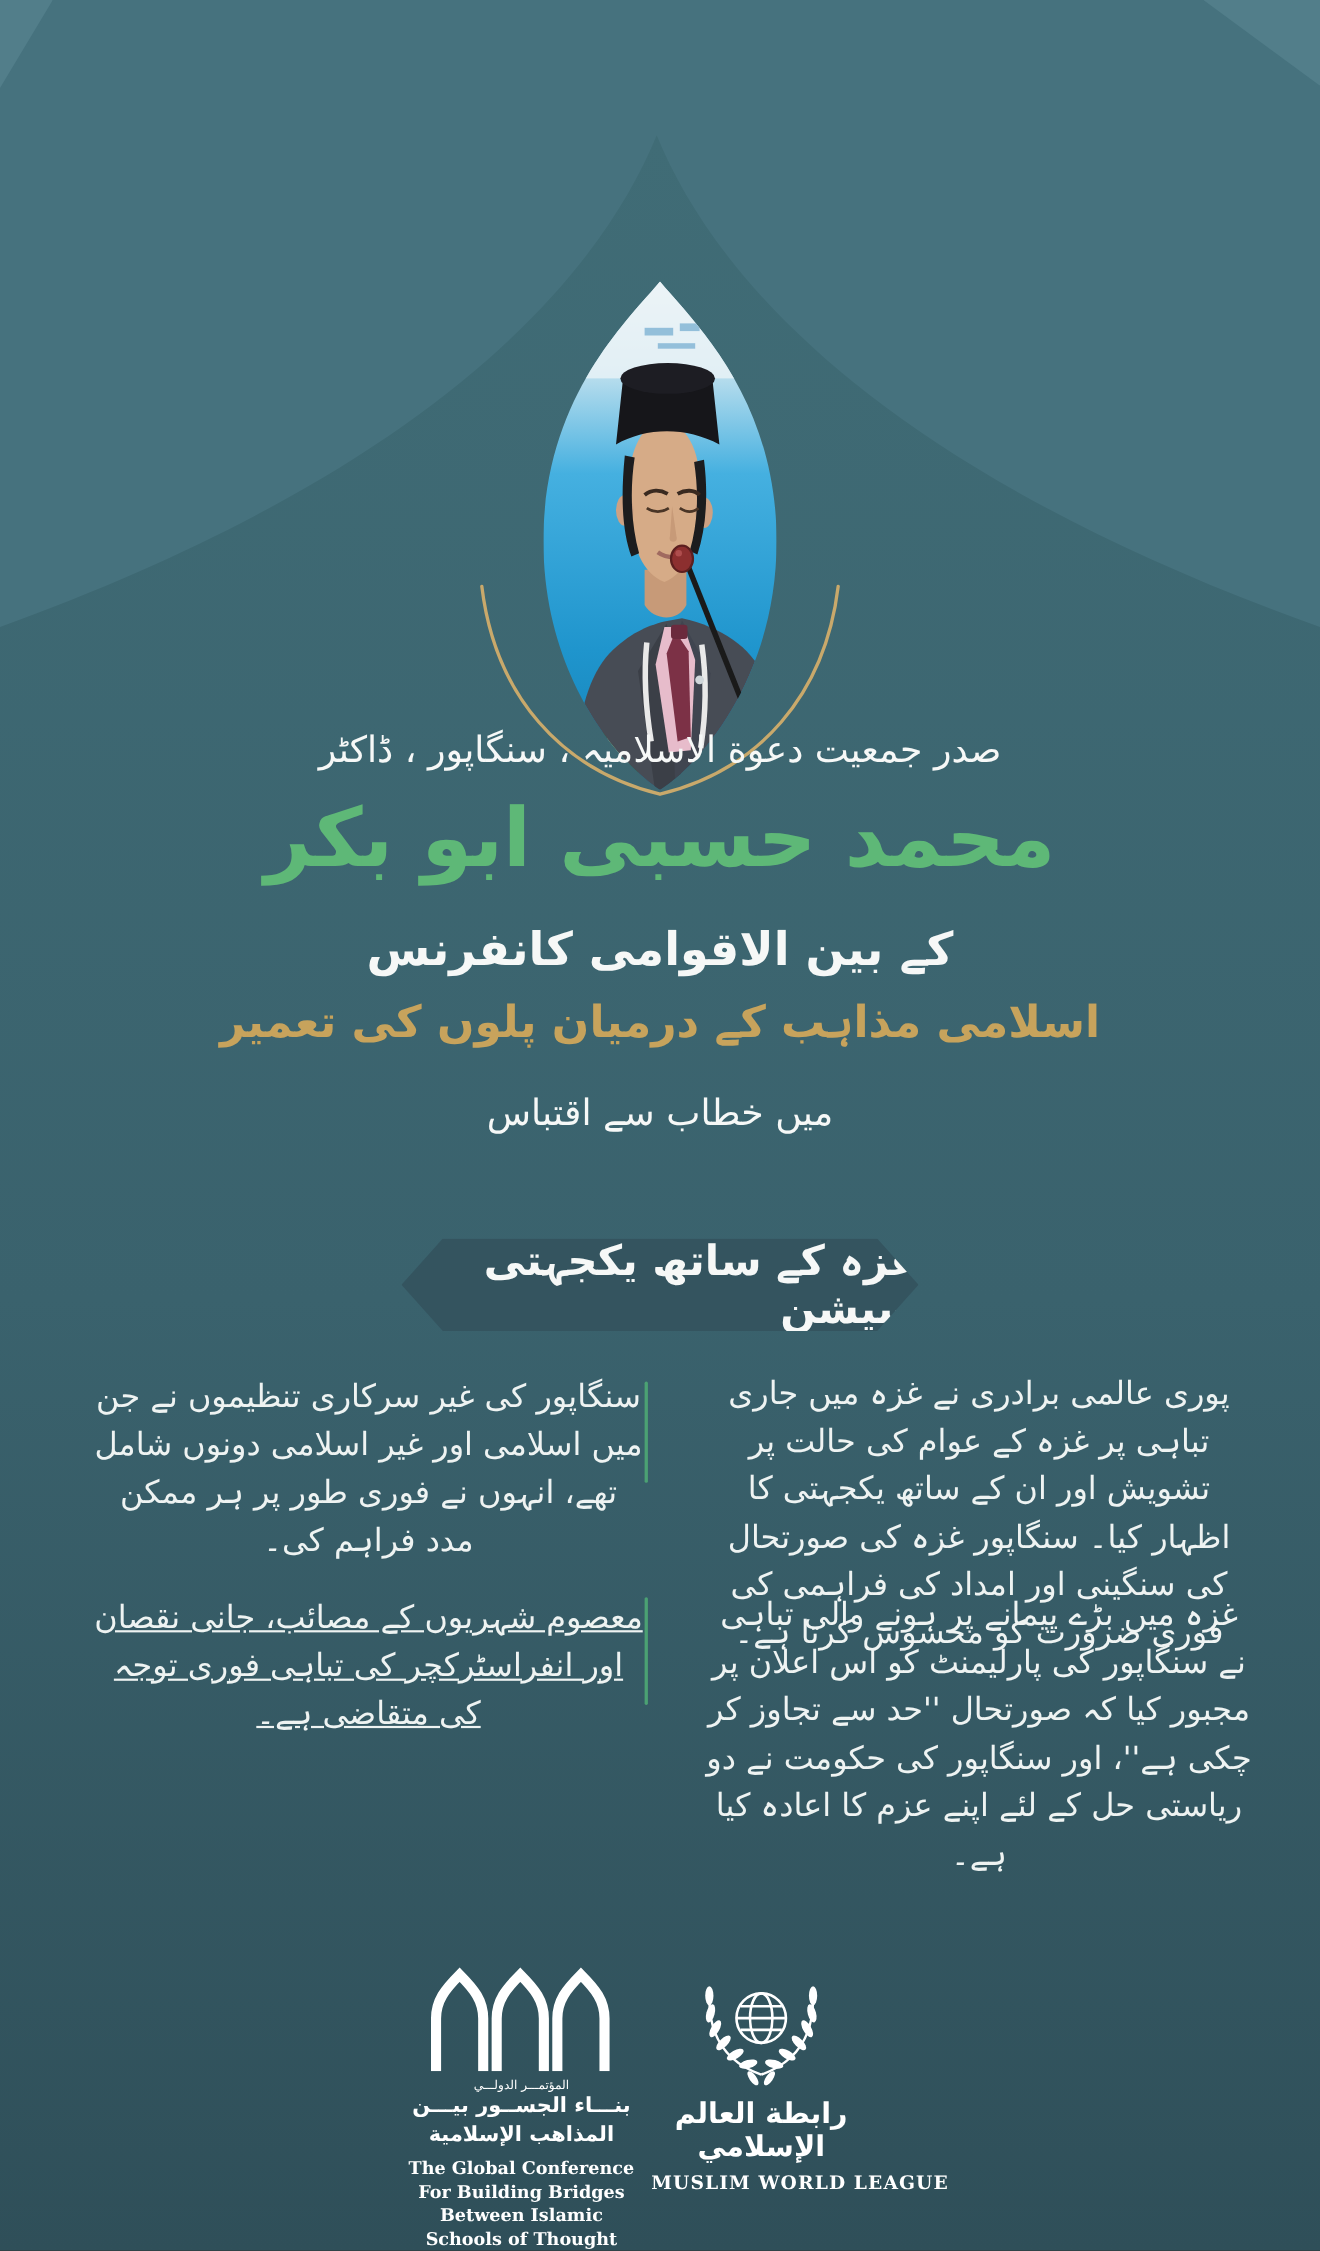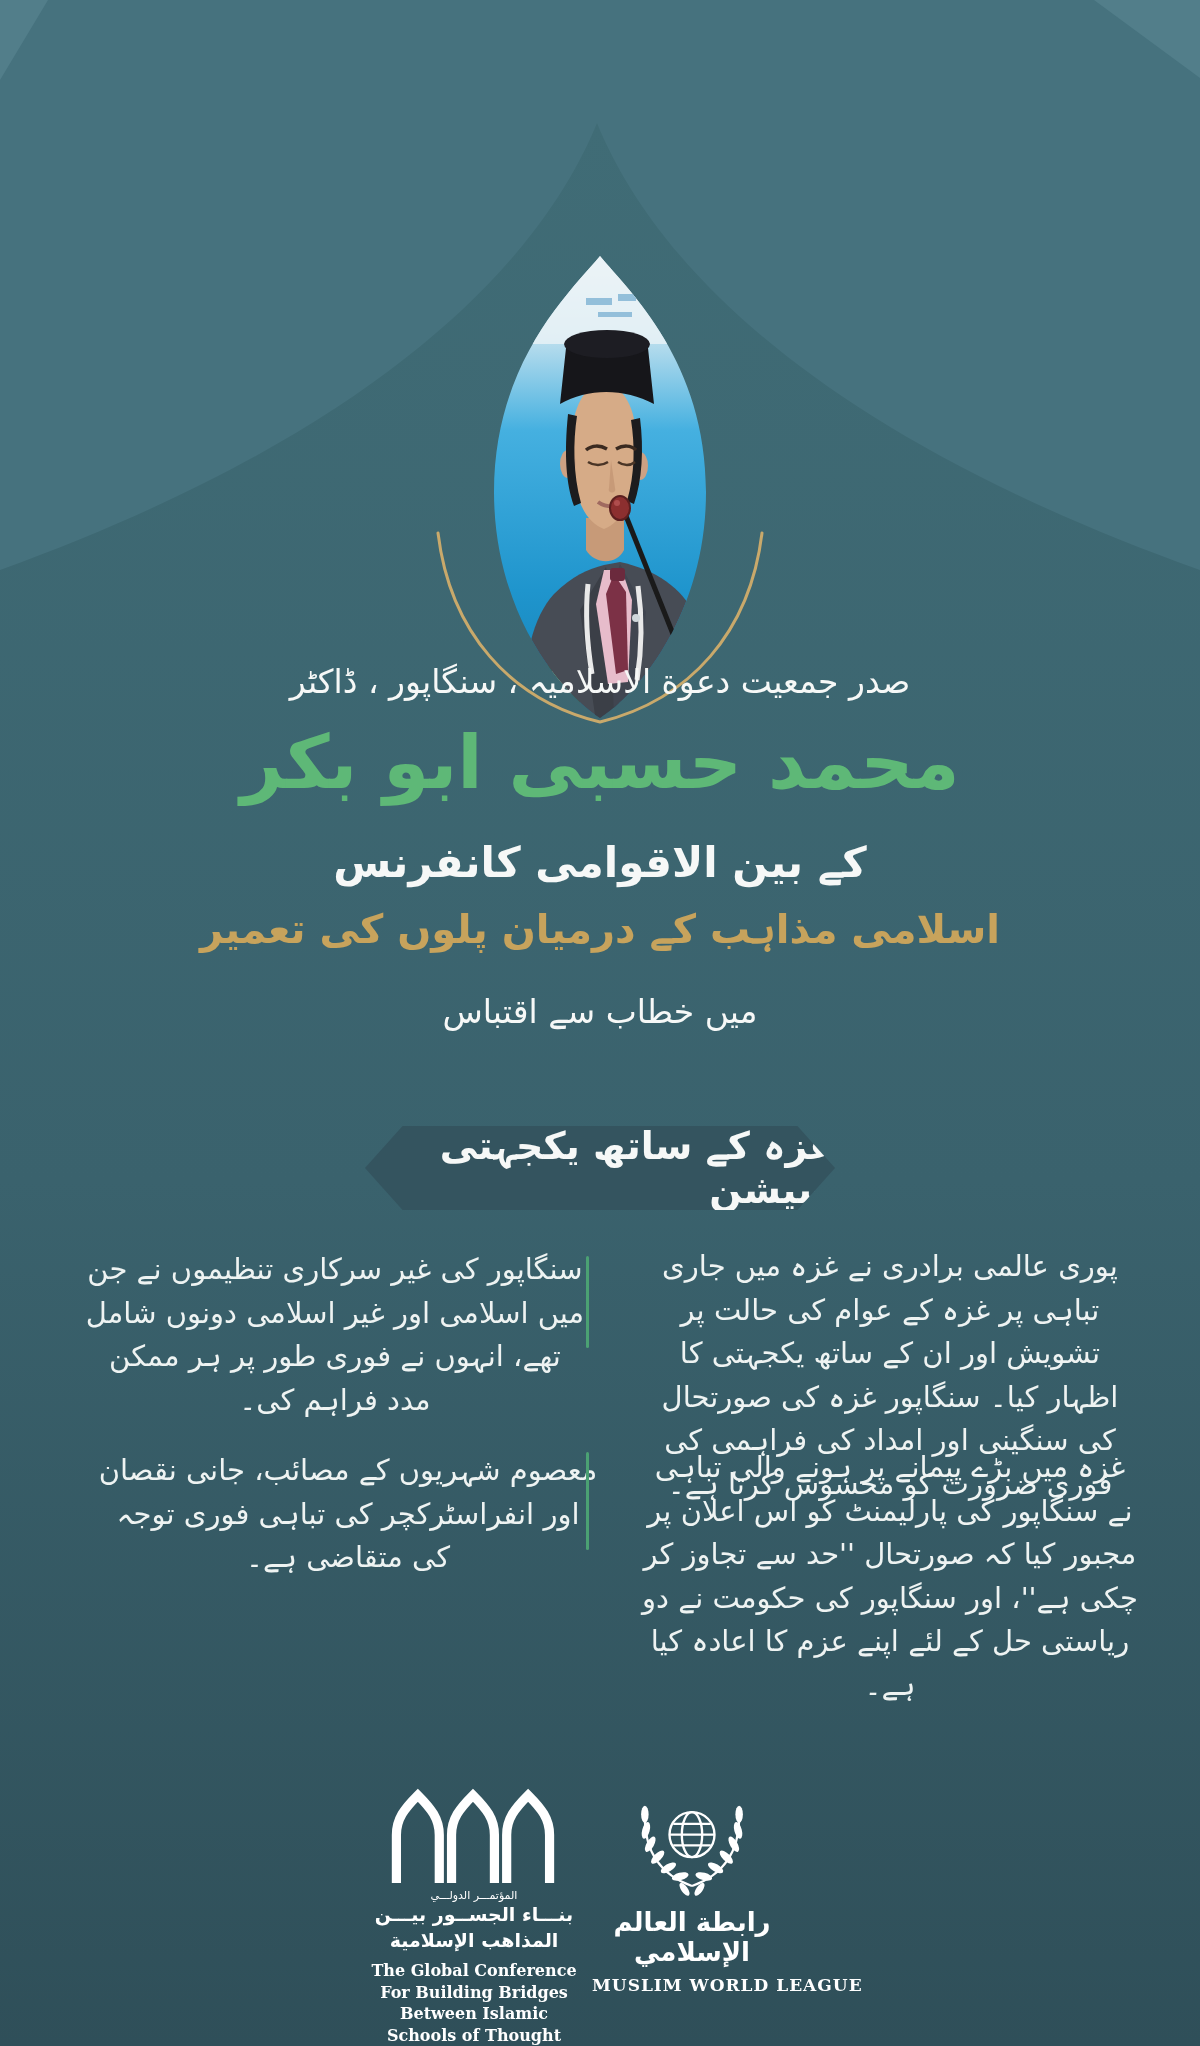--- a/index.html
+++ b/index.html
@@ -38,21 +38,21 @@
     font-size:38px;font-weight:bold;direction:rtl;
   }
   
   .quote{
     position:absolute;width:500px;direction:rtl;text-align:center;
     font-size:29px;line-height:1.5;color:#EEF3F2;z-index:3;
   }
   #quote-0{right:60px;top:1245px;}
   #quote-1{left:85px;top:1248px;}
   #quote-2{right:60px;top:1446px;}
-  #quote-3{left:98px;top:1449px;}
+  #quote-3{left:85px;top:1449px;text-decoration:underline;}
   .vdivider{position:absolute;left:586px;width:3px;background:var(--divider-green);z-index:3;border-radius:2px;}
   #divider-0{top:1256px;height:92px;}
   #divider-1{top:1452px;height:98px;}
   
   .logo-block{position:absolute;text-align:center;z-index:3;color:#fff;}
   #conference-logo{left:368px;top:1786px;width:212px;direction:rtl;}
   #conference-logo .ar-small{font-size:11px;letter-spacing:0;margin-top:2px;}
   #conference-logo .ar-big{font-size:19px;font-weight:bold;line-height:1.35;}
   #conference-logo .en{direction:ltr;font-family:"DejaVu Serif", serif;font-size:16px;line-height:1.35;margin-top:7px;font-weight:bold;}
   #mwl-logo{left:592px;top:1798px;width:200px;}

